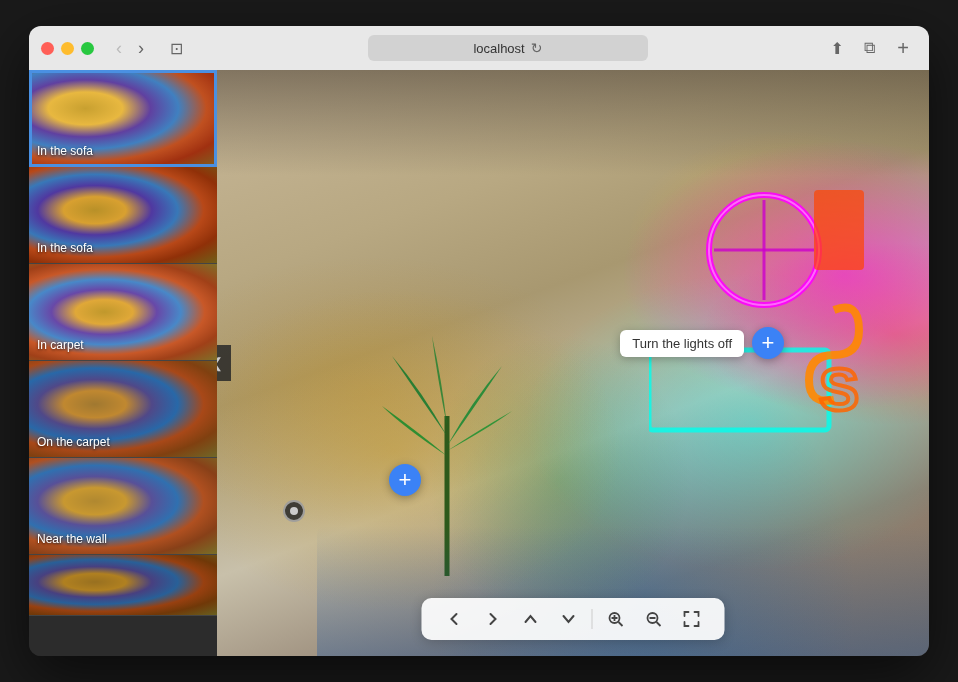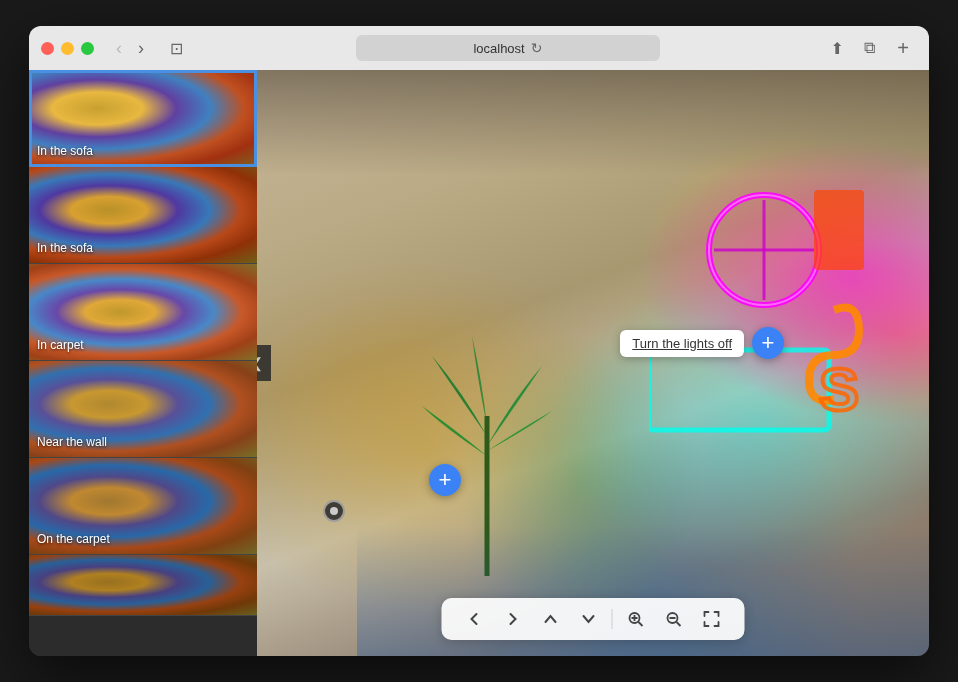--- a/index.html
+++ b/index.html
@@ -74,21 +74,21 @@
       margin-left: 4px;
     }
     .address-bar-wrap {
       flex: 1;
       display: flex;
       justify-content: center;
       align-items: center;
       margin: 0 8px;
     }
     .address-bar {
-      width: 304px;
+      width: 280px;
       height: 26px;
       background: #d2d2d2;
       border-radius: 6px;
       display: flex;
       align-items: center;
       justify-content: center;
       gap: 6px;
       font-size: 13px;
       color: #333;
       padding: 0 10px;
@@ -117,21 +117,21 @@
       padding: 0 8px;
     }
     
     .content-area {
       display: flex;
       flex: 1;
       overflow: hidden;
     }
     
     .sidebar {
-      width: 228px;
+      width: 188px;
       background: #2c2c2c;
       overflow-y: auto;
       flex-shrink: 0;
       scrollbar-width: thin;
       scrollbar-color: #555 #2c2c2c;
       text-decoration: underline;
     }
     .sidebar::-webkit-scrollbar { width: 6px; }
     .sidebar::-webkit-scrollbar-track { background: #2c2c2c; }
     .sidebar::-webkit-scrollbar-thumb { background: #555; border-radius: 3px; }
@@ -252,21 +252,20 @@
       gap: 8px;
     }
     .tooltip-bubble {
       background: white;
       border-radius: 6px;
       padding: 6px 12px;
       font-size: 13px;
       color: #333;
       white-space: nowrap;
       box-shadow: 0 2px 8px rgba(0,0,0,0.25);
-      text-decoration: underline;
     }
     .hotspot-plus {
       width: 32px;
       height: 32px;
       border-radius: 50%;
       background: #3b82f6;
       display: flex;
       align-items: center;
       justify-content: center;
       color: white;
@@ -392,27 +391,27 @@
         <div class="sidebar-thumb thumb-sofa2"></div>
         <span class="sidebar-label">In the sofa</span>
       </div>
 
       <div class="sidebar-item">
         <div class="sidebar-thumb thumb-center"></div>
         <span class="sidebar-label">In carpet</span>
       </div>
 
       <div class="sidebar-item">
+        <div class="sidebar-thumb thumb-carpet"></div>
+        <span class="sidebar-label">On the carpet</span>
+      </div>
+
+      <div class="sidebar-item">
         <div class="sidebar-thumb thumb-wall"></div>
         <span class="sidebar-label">Near the wall</span>
-      </div>
-
-      <div class="sidebar-item">
-        <div class="sidebar-thumb thumb-carpet"></div>
-        <span class="sidebar-label">On the carpet</span>
       </div>
 
       <div class="sidebar-item">
         <div class="sidebar-thumb thumb-extra" style="height:60px;"></div>
       </div>
     </div>
 
     <div class="viewer-panel">
 
       <div class="collapse-arrow">❮</div>

